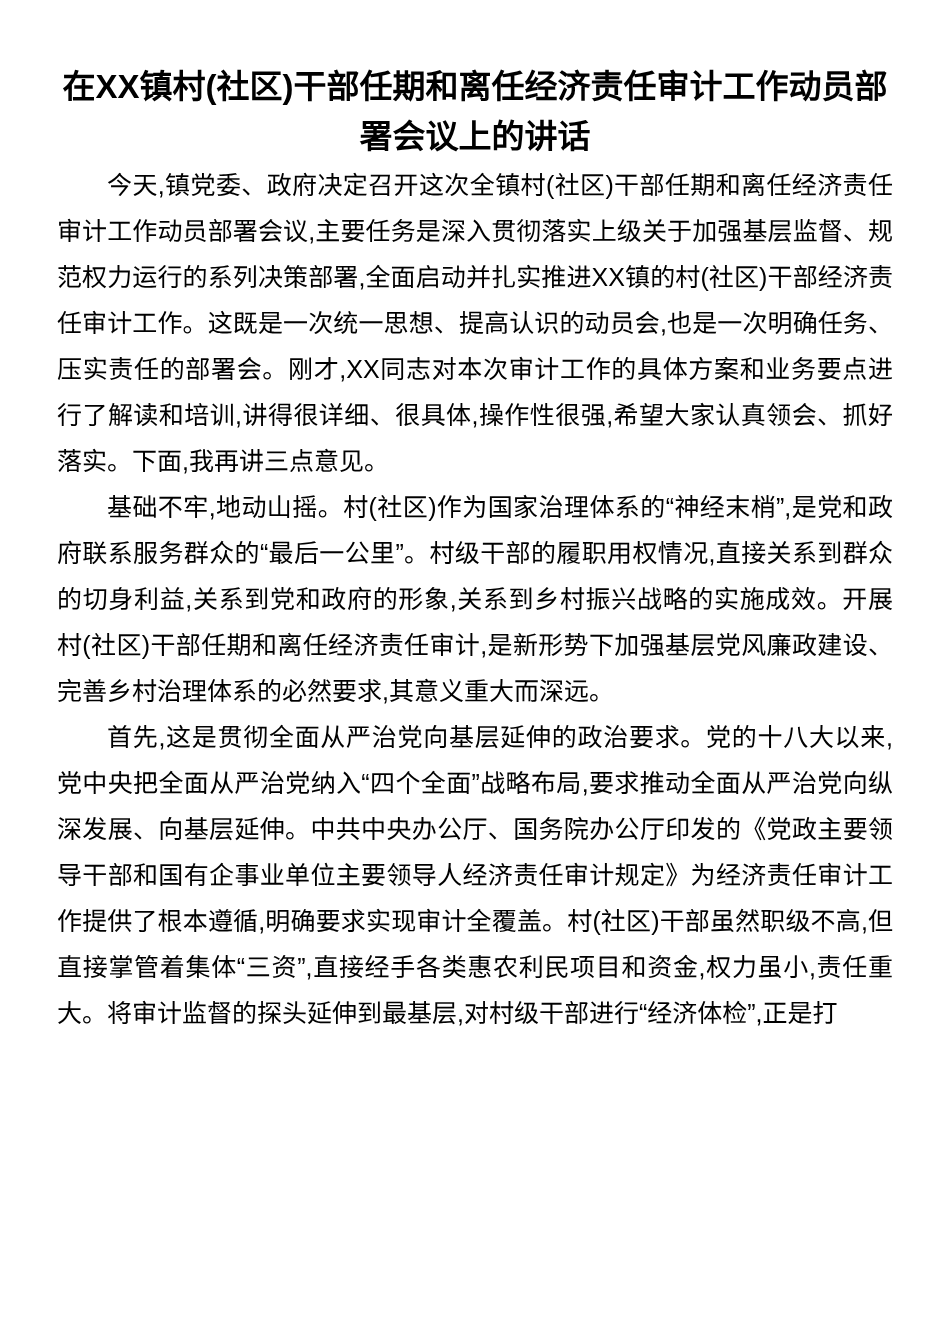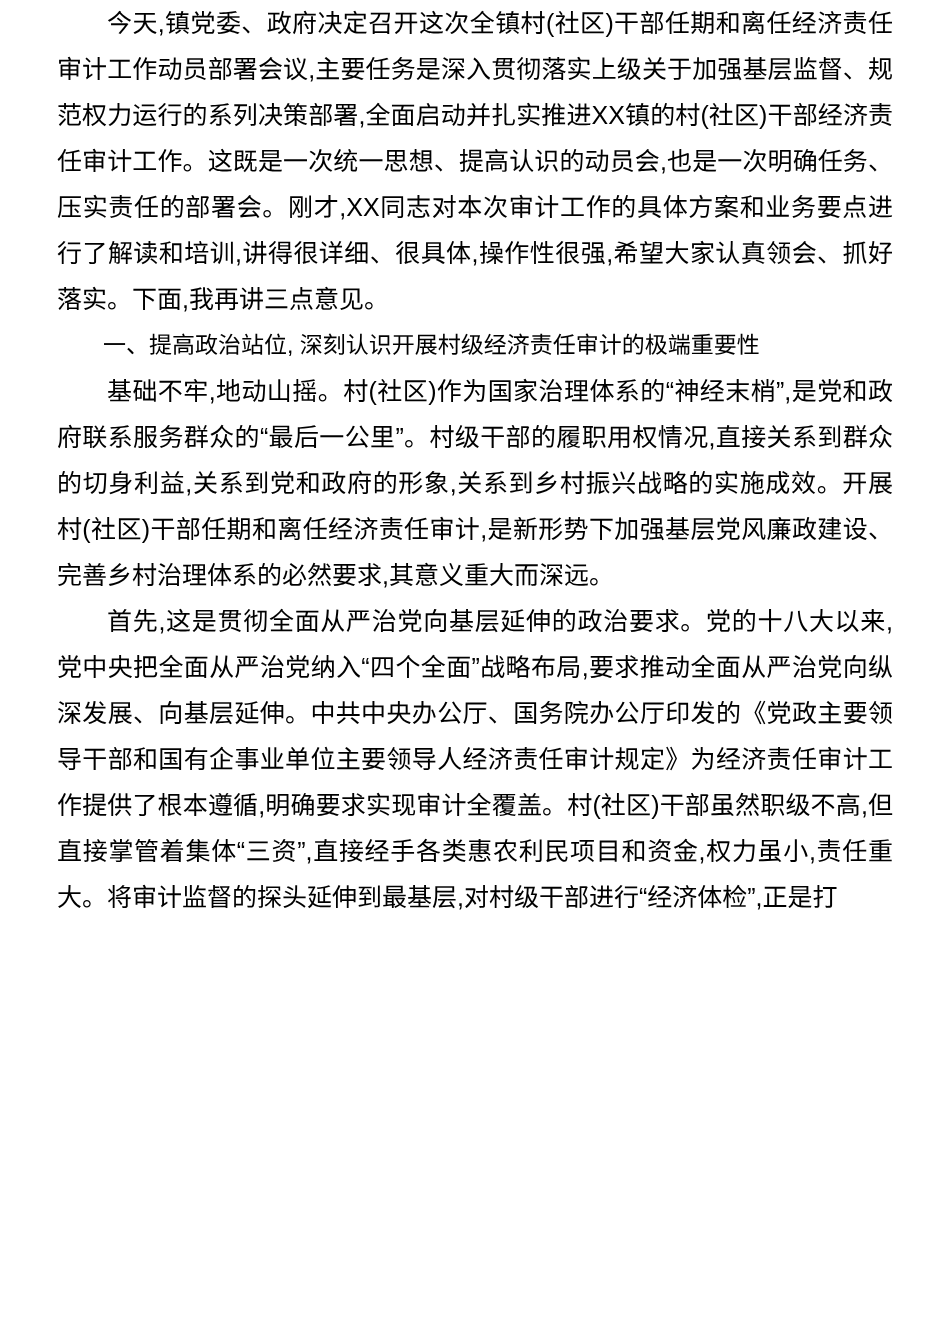--- a/index.html
+++ b/index.html
@@ -81,24 +81,24 @@
   .para:last-of-type {
     margin-bottom: 0;
   }
 </style>
 </head>
 <body>
 
 <div class="page">
   <div class="doc-body">
 
+    <h1 class="doc-title">在XX镇村(社区)干部任期和离任经济责任审计工作动员部署会议上的讲话</h1>
 
 
     <p class="para">今天,镇党委、政府决定召开这次全镇村(社区)干部任期和离任经济责任审计工作动员部署会议,主要任务是深入贯彻落实上级关于加强基层监督、规范权力运行的系列决策部署,全面启动并扎实推进XX镇的村(社区)干部经济责任审计工作。这既是一次统一思想、提高认识的动员会,也是一次明确任务、压实责任的部署会。刚才,XX同志对本次审计工作的具体方案和业务要点进行了解读和培训,讲得很详细、很具体,操作性很强,希望大家认真领会、抓好落实。下面,我再讲三点意见。</p>
 
-    <p class="section-heading">一、提高政治站位, 深刻认识开展村级经济责任审计的极端重要性</p>
 
     <p class="para">基础不牢,地动山摇。村(社区)作为国家治理体系的“神经末梢”,是党和政府联系服务群众的“最后一公里”。村级干部的履职用权情况,直接关系到群众的切身利益,关系到党和政府的形象,关系到乡村振兴战略的实施成效。开展村(社区)干部任期和离任经济责任审计,是新形势下加强基层党风廉政建设、完善乡村治理体系的必然要求,其意义重大而深远。</p>
 
     <p class="para">首先,这是贯彻全面从严治党向基层延伸的政治要求。党的十八大以来,党中央把全面从严治党纳入“四个全面”战略布局,要求推动全面从严治党向纵深发展、向基层延伸。中共中央办公厅、国务院办公厅印发的《党政主要领导干部和国有企事业单位主要领导人经济责任审计规定》为经济责任审计工作提供了根本遵循,明确要求实现审计全覆盖。村(社区)干部虽然职级不高,但直接掌管着集体“三资”,直接经手各类惠农利民项目和资金,权力虽小,责任重大。将审计监督的探头延伸到最基层,对村级干部进行“经济体检”,正是打</p>
 
   </div>
 </div>
 
 </body></html>

